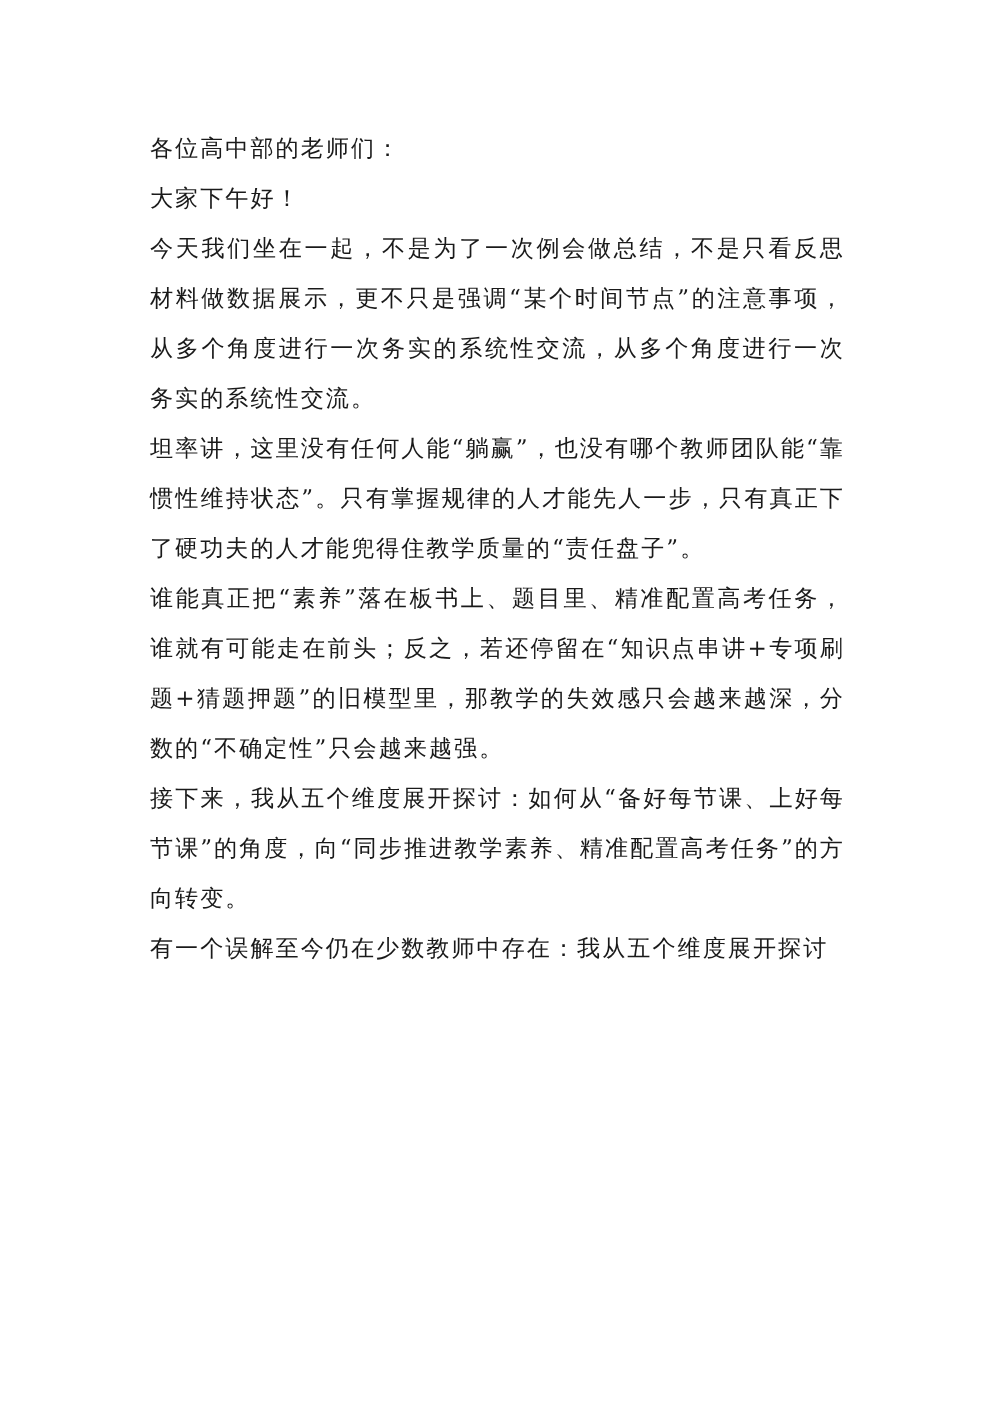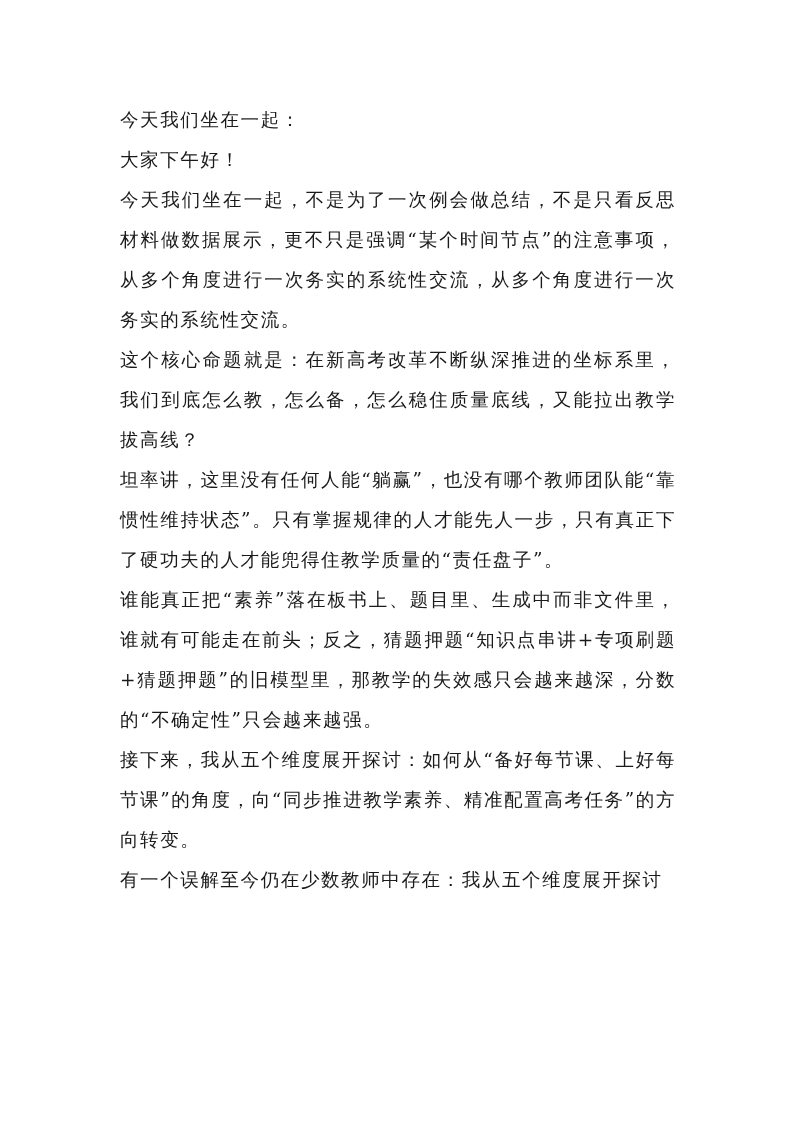--- a/index.html
+++ b/index.html
@@ -27,21 +27,20 @@
     }
     .para {
       margin: 0;
       padding: 0;
     }
   </style>
 </head>
 <body>
 
 <div class="page">
-  <p class="para">今天我们坐在一起：</p>
+  <p class="para">各位高中部的老师们：</p>
   <p class="para">大家下午好！</p>
   <p class="para">今天我们坐在一起，不是为了一次例会做总结，不是只看反思材料做数据展示，更不只是强调“某个时间节点”的注意事项，从多个角度进行一次务实的系统性交流，从多个角度进行一次务实的系统性交流。</p>
-  <p class="para">这个核心命题就是：在新高考改革不断纵深推进的坐标系里，我们到底怎么教，怎么备，怎么稳住质量底线，又能拉出教学拔高线？</p>
   <p class="para">坦率讲，这里没有任何人能“躺赢”，也没有哪个教师团队能“靠惯性维持状态”。只有掌握规律的人才能先人一步，只有真正下了硬功夫的人才能兜得住教学质量的“责任盘子”。</p>
-  <p class="para">谁能真正把“素养”落在板书上、题目里、生成中而非文件里，谁就有可能走在前头；反之，猜题押题“知识点串讲+专项刷题+猜题押题”的旧模型里，那教学的失效感只会越来越深，分数的“不确定性”只会越来越强。</p>
+  <p class="para">谁能真正把“素养”落在板书上、题目里、精准配置高考任务，谁就有可能走在前头；反之，若还停留在“知识点串讲+专项刷题+猜题押题”的旧模型里，那教学的失效感只会越来越深，分数的“不确定性”只会越来越强。</p>
   <p class="para">接下来，我从五个维度展开探讨：如何从“备好每节课、上好每节课”的角度，向“同步推进教学素养、精准配置高考任务”的方向转变。</p>
   <p class="para">有一个误解至今仍在少数教师中存在：我从五个维度展开探讨</p>
 </div>
 
 </body></html>

